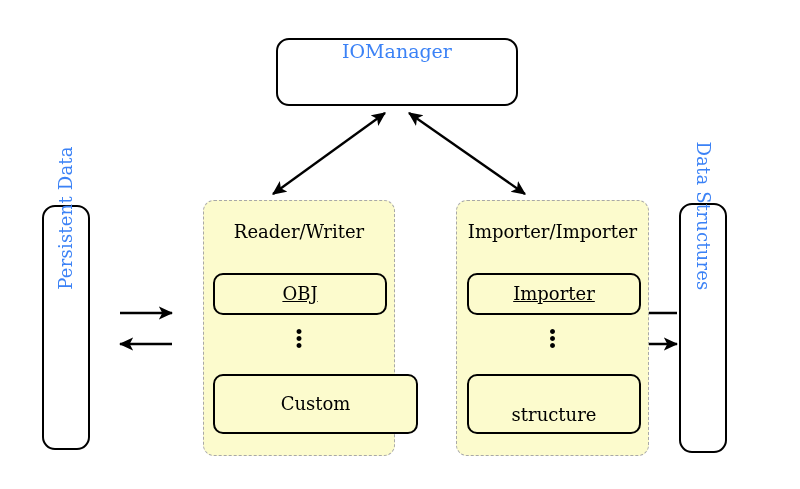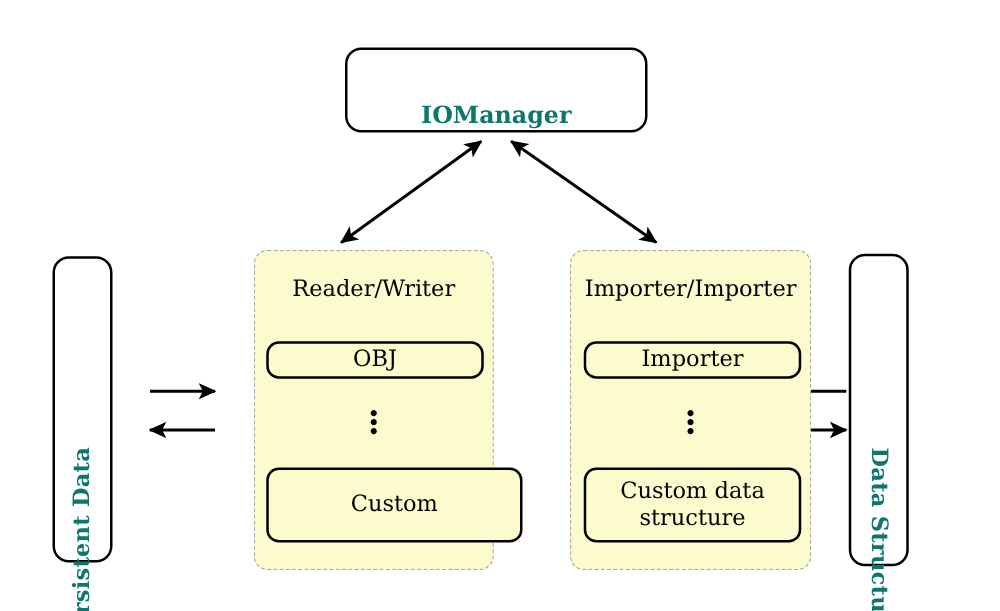--- a/index.html
+++ b/index.html
@@ -14,29 +14,28 @@
     background: #ffffff;
     font-family: "DejaVu Serif", "Liberation Serif", serif;
     overflow: hidden;
   }
 
   
   .node {
     position: absolute;
     box-sizing: border-box;
     display: flex;
-    align-items: flex-end;
+    align-items: flex-start;
     justify-content: center;
     text-align: center;
-    color: #0f766e;
+    color: #3b82f6;
     background: #ffffff;
     border: 2.2px solid #000000;
     border-radius: 11px;
     line-height: 1.22;
-    font-weight: bold;
   }
 
   .manager {
     left: 276px;
     top: 38px;
     width: 242px;
     height: 68px;
     font-size: 19px;
     border-radius: 13px;
   }
@@ -89,21 +88,21 @@
     align-items: center;
     justify-content: center;
     text-align: center;
     background: #fcfbcd;
     border: 2.4px solid #000000;
     border-radius: 10px;
     font-size: 18px;
     color: #000000;
     line-height: 1.24;
   }
-  .leaf.row1 { left: 9px;  top: 72px;  width: 174px; height: 30px; }
+  .leaf.row1 { left: 9px;  top: 72px;  width: 174px; height: 42px; text-decoration: underline; }
   .leaf.row2 { left: 9px;  top: 173px; width: 205px; height: 60px; }
   .right-group .leaf.row1 { left: 10px; width: 174px; }
   .right-group .leaf.row2 { left: 10px; width: 174px; }
 
   
   .vdots {
     position: absolute;
     left: 0;
     width: 100%;
     top: 128px;
@@ -190,19 +189,19 @@
     </div>
 
     <div class="vdots">
       <span>•</span>
         <span>•</span>
         <span>•</span>
     </div>
 
     <div class="leaf row2">
       <span>
-        <span>Custom data</span><br>
+        <br>
         <span>structure</span>
       </span>
     </div>
   </div>
 
 </div>
 
 </body></html>

